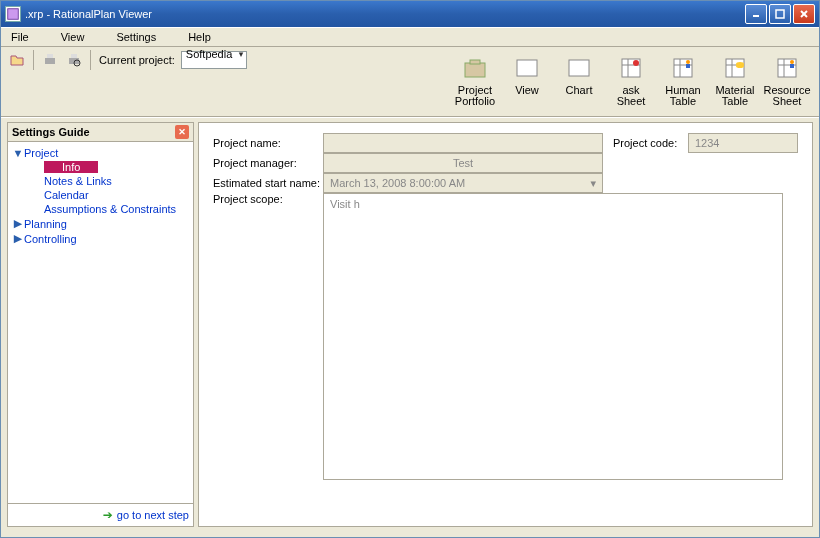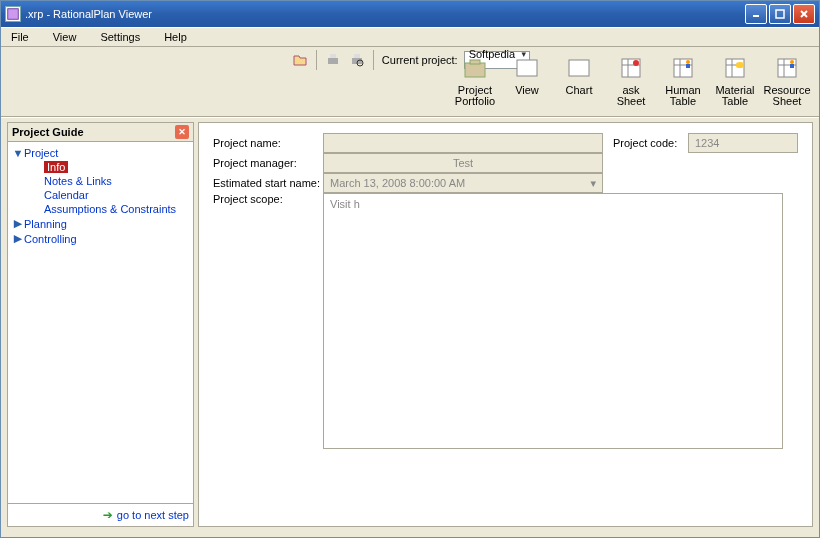--- a/index.html
+++ b/index.html
@@ -7,24 +7,24 @@
 
   .window { width: 820px; height: 538px; border: 1px solid #6b8fb3; background: #ece9d8; display: flex; flex-direction: column; }
   .titlebar { height: 26px; background: linear-gradient(to bottom, #3b78cc 0%, #2a5fad 50%, #2255a2 100%); display: flex; align-items: center; color: #fff; font-size: 12px; padding: 0 4px; }
   .titlebar .app-icon { width: 16px; height: 16px; background: #fff; border: 1px solid #7aa; margin-right: 4px; display:flex; align-items:center; justify-content:center;}
   .titlebar .title-text { flex: 1; }
   .win-btns { display: flex; gap: 2px; }
   .win-btn { width: 22px; height: 20px; border: 1px solid #fff; border-radius: 2px; background: linear-gradient(#5a8cd6,#2a5fad); display:flex; align-items:center; justify-content:center; color:#fff; font-weight:bold; font-size:10px;}
   .win-btn.close { background: linear-gradient(#e86b4f,#c93a1d); }
   .win-btn svg { width: 10px; height: 10px; }
 
-  .menubar { height: 20px; background: #ece9d8; display: flex; align-items: center; border-top:1px solid #fff; border-bottom: 1px solid #aca899; padding: 0 4px; gap: 12px; }
+  .menubar { height: 20px; background: #ece9d8; display: flex; align-items: center; border-top:1px solid #fff; border-bottom: 1px solid #aca899; padding: 0 4px; gap: 20px; }
   .menubar span { padding: 2px 6px; cursor: default; }
 
-  .toolbar-row { height: 70px; background: #ece9d8; border-bottom: 1px solid #aca899; display:flex; align-items:flex-start; padding: 2px 6px; position:relative;justify-content:center;}
+  .toolbar-row { height: 70px; background: #ece9d8; border-bottom: 1px solid #aca899; display:flex; align-items:flex-start; padding: 2px 6px; position:relative;}
   .tb-left { display:flex; align-items:center; gap:4px; height:22px;}
   .tb-icon { width: 20px; height: 20px; display:flex; align-items:center; justify-content:center; border:1px solid transparent;}
   .tb-icon svg { width:16px; height:16px; }
   .tb-sep { width:1px; height:20px; background:#aca899; margin:0 2px;}
   .cp-label { margin-left: 2px; }
   .cp-select { border:1px solid #919b9c; background:#fff; height:18px; display:inline-flex; align-items:center; padding:0 14px 12px 4px; margin-left:2px; position:relative; min-width:60px;}
   .cp-select::after { content:"▾"; position:absolute; right:3px; font-size:9px; color:#333;}
 
   .tb-right { position:absolute; right:6px; top:4px; display:flex; gap:0; }
   .tb-btn { width:52px; display:flex; flex-direction:column; align-items:center; font-size:10px; text-align:center; line-height:11px; padding:2px 0;}
@@ -33,35 +33,35 @@
 
   .content { flex:1; background:#ece9d8; display:flex; padding:4px 6px 10px 6px; gap:4px; border-top:1px solid #fff;}
 
   .guide { width:200px; background:#fff; border:1px solid #aca899; display:flex; flex-direction:column; position:relative;}
   .guide-head { display:flex; align-items:center; justify-content:space-between; padding:2px 4px; border-bottom:1px solid #aca899; font-weight:bold; background:#ece9d8;}
   .guide-close { width:14px; height:14px; background:#e86b4f; border-radius:2px; display:flex; align-items:center; justify-content:center; color:#fff; font-size:9px; font-weight:bold;}
   .tree { flex:1; padding:4px 4px; overflow:auto;}
   .tree-item { display:flex; align-items:center; padding:1px 0; color:#0033cc; cursor:default;}
   .tree-arrow { width:12px; text-align:center; color:#2a5fad;}
   .tree-indent { display:inline-block; width:16px;}
-  .tree-sel { background:#b91c1c; color:#fff; padding:0 3px;}
+  .tree-sel { background:#be185d; color:#fff; padding:0 18px;}
   .guide-foot { border-top:1px solid #aca899; padding:4px; display:flex; justify-content:flex-end; align-items:center; gap:4px;}
   .guide-foot .arrow-icon { color:#2a9a2a; font-size:12px;}
   .guide-foot a { color:#0033cc; text-decoration:none;}
 
   .main { flex:1; background:#fff; border:1px solid #aca899; padding:10px 14px; }
   .form-row { display:flex; align-items:center; }
   .form-row label { width:110px; }
   .form-row .ro-input { flex:0 0 280px; height:20px; border:1px solid #aca899; background:#ece9d8; color:#888; padding:2px 6px; display:flex; align-items:center;text-align:right; }
   .form-row .center {justify-content:center;}
   .form-row .code-label { margin-left:10px; width:75px;}
   .form-row .code-input { flex:0 0 110px; height:20px; border:1px solid #aca899; background:#ece9d8; color:#888; padding:2px 6px; display:flex; align-items:center;}
   .date-input { position:relative;}
   .date-input::after { content:"▾"; position:absolute; right:6px; color:#888;}
-  .scope-area { width: 460px; height: 256px; border:1px solid #aca899; background:#fff; color:#888; padding:4px 6px;}
+  .scope-area { width: 460px; height: 287px; border:1px solid #aca899; background:#fff; color:#888; padding:4px 6px;}
 </style>
 </head>
 <body>
 
 <div class="window">
 
   <div class="titlebar">
     <div class="app-icon">
       <svg viewBox="0 0 16 16">
           <rect x="2" y="2" width="12" height="12" fill="#c9e" stroke="#639"></rect>
@@ -201,21 +201,21 @@
         <span style="white-space:pre-line">Resource
 Sheet</span>
       </div>
     </div>
   </div>
 
   <div class="content">
 
     <div class="guide">
       <div class="guide-head">
-        <span>Project Guide</span>
+        <span>Settings Guide</span>
         <div class="guide-close">✕</div>
       </div>
       <div class="tree">
         <div class="tree-item">
             <span class="tree-arrow">▼</span>
             <span>Project</span>
           </div>
         <div class="tree-item">
             <span class="tree-indent"></span>
             <span class="tree-indent"></span>

